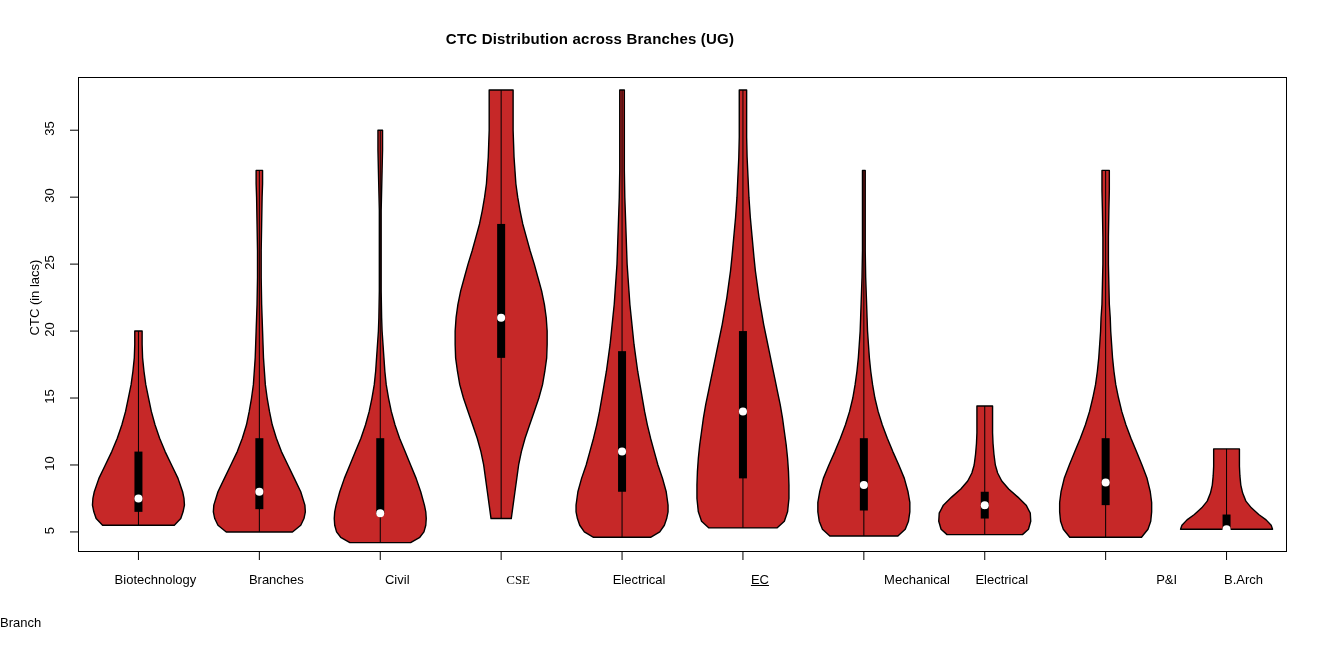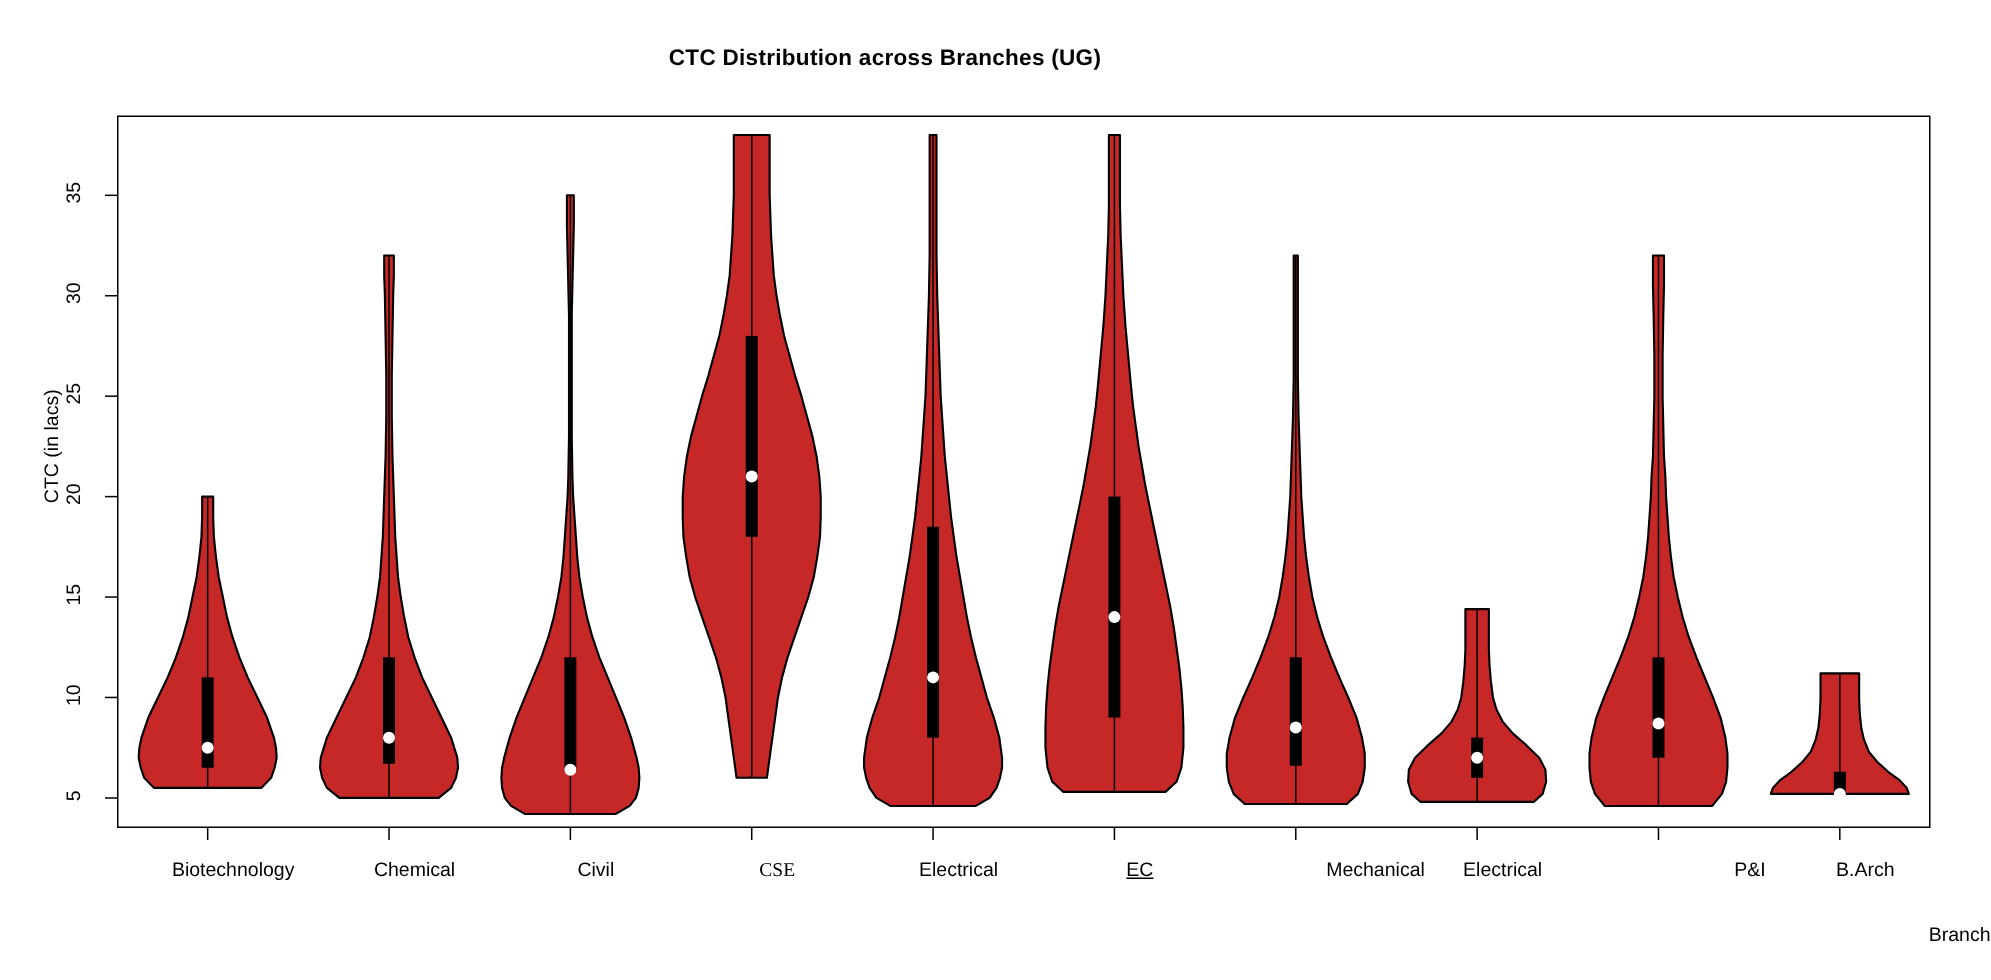--- a/index.html
+++ b/index.html
@@ -29,21 +29,21 @@
     transform:rotate(-90deg);
     width:34px;right:0;
   }
   #y-axis-title{
     position:absolute;left:-26px;top:290px;width:120px;
     font-size:13px;text-align:center;
     transform-origin:center center;transform:rotate(-90deg);
     white-space:nowrap;
   }
   #x-axis-title{
-    position:absolute;left:0;top:615px;width:1327px;text-align:right;
+    position:absolute;left:0;top:615px;width:1327px;text-align:left;
     font-size:13px;
   }
   .x-tick-label{
     position:absolute;top:572px;font-size:13px;text-align:center;
     white-space:nowrap;transform:translateX(-50%);padding-left:34px;
   }
 </style>
 </head>
 <body>
 
@@ -145,21 +145,21 @@
       <div class="axis-tick-label y-tick-label" style="left: 32px; top: 522.931px;">5</div>
       <div class="axis-tick-label y-tick-label" style="left: 32px; top: 455.977px;">10</div>
       <div class="axis-tick-label y-tick-label" style="left: 32px; top: 389.023px;">15</div>
       <div class="axis-tick-label y-tick-label" style="left: 32px; top: 322.069px;">20</div>
       <div class="axis-tick-label y-tick-label" style="left: 32px; top: 255.115px;">25</div>
       <div class="axis-tick-label y-tick-label" style="left: 32px; top: 188.161px;">30</div>
       <div class="axis-tick-label y-tick-label" style="left: 32px; top: 121.207px;">35</div>
     </div>
   <div id="x-tick-labels">
       <div class="x-tick-label" style="left: 138.45px;">Biotechnology</div>
-      <div class="x-tick-label" style="left: 259.35px;">Chemical</div>
+      <div class="x-tick-label" style="left: 259.35px;">Branches</div>
       <div class="x-tick-label" style="left: 380.25px;">Civil</div>
       <div class="x-tick-label" style="left: 501.15px; font-family: Liberation Serif, serif;">CSE</div>
       <div class="x-tick-label" style="left: 622.05px;">Electrical</div>
       <div class="x-tick-label" style="left: 742.95px; text-decoration: underline;">EC</div>
       <div class="x-tick-label" style="left: 900px;">Mechanical</div>
       <div class="x-tick-label" style="left: 984.75px;">Electrical</div>
       <div class="x-tick-label" style="left: 1105.65px; margin-left: 44px;">P&amp;I</div>
       <div class="x-tick-label" style="left: 1226.55px;">B.Arch</div>
     </div>
 

